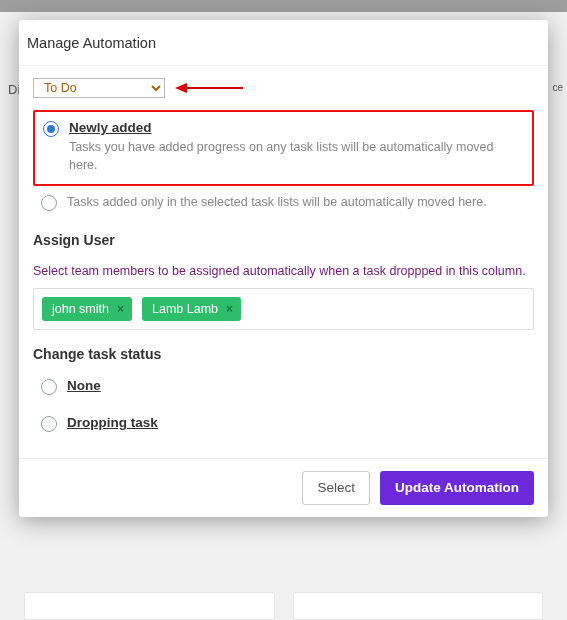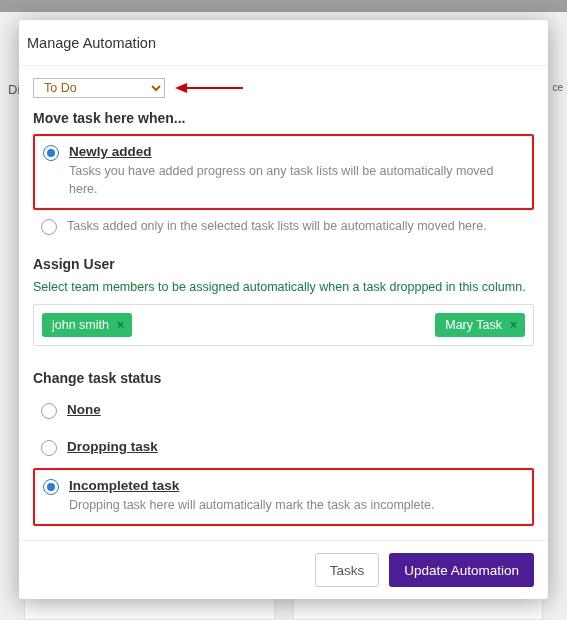--- a/index.html
+++ b/index.html
@@ -125,32 +125,31 @@
     margin-bottom: 4px;
     text-decoration: underline;
   }
   .radio-desc {
     font-size: 12.5px;
     color: #888;
     line-height: 1.4;
   }
   .assign-desc {
     font-size: 12.5px;
-    color: #15803d;
-    margin: 8px 0 10px 0;
+    color: #701a75;
+    margin: 16px 0 10px 0;
   }
   .tag-box {
     border: 1px solid #ddd;
     border-radius: 2px;
     padding: 8px;
     display: flex;
     gap: 10px;
     flex-wrap: wrap;
-    margin-bottom: 24px;
-    justify-content: space-between;
+    margin-bottom: 16px;
   }
   .tag {
     background: #2ebd6b;
     color: #fff;
     font-size: 12.5px;
     padding: 5px 8px 5px 10px;
     border-radius: 3px;
     display: inline-flex;
     align-items: center;
     gap: 8px;
@@ -175,23 +174,23 @@
     font-size: 13.5px;
     cursor: pointer;
     border: 1px solid transparent;
   }
   .btn-secondary {
     background: #fff;
     border-color: #ccc;
     color: #555;
   }
   .btn-primary {
-    background: #4c1d95;
+    background: #6d28d9;
     color: #fff;
-    font-weight: 400;
+    font-weight: 700;
   }
 </style>
 </head>
 <body>
 
 <div class="bg-partial"></div>
 <div class="bg-edge-left">Di</div>
 <div class="bg-edge-right">ce</div>
 <div class="bg-cards">
   <div class="bg-card"></div>
@@ -208,21 +207,20 @@
         <option>To Do</option>
       </select>
       <span class="arrow">
         <svg width="70" height="14" viewBox="0 0 70 14">
           <line x1="6" y1="7" x2="68" y2="7" stroke="#d40000" stroke-width="2"></line>
           <polygon points="0,7 12,2 12,12" fill="#d40000"></polygon>
         </svg>
       </span>
     </div>
 
-    <div class="section-h">Move task here when...</div>
     <div class="radio-group" id="move-group">
         <div class="radio-row highlight">
           <div class="radio checked"></div>
           <div class="radio-texts">
             <div class="radio-label">Newly added</div>
             <div class="radio-desc">Tasks you have added progress on any task lists will be automatically moved here.</div>
           </div>
         </div>
         <div class="radio-row">
           <div class="radio"></div>
@@ -233,47 +231,40 @@
       </div>
 
     <div class="section-h">Assign User</div>
     <div class="assign-desc">Select team members to be assigned automatically when a task droppped in this column.</div>
     <div class="tag-box" id="tag-box">
         <span class="tag">
           <span>john smith</span>
           <span class="tag-x">×</span>
         </span>
         <span class="tag">
-          <span>Mary Task</span>
+          <span>Lamb Lamb</span>
           <span class="tag-x">×</span>
         </span>
       </div>
 
     <div class="section-h">Change task status</div>
     <div class="radio-group" id="status-group">
         <div class="radio-row">
           <div class="radio"></div>
           <div class="radio-texts">
             <div class="radio-label">None</div>
           </div>
         </div>
         <div class="radio-row">
           <div class="radio"></div>
           <div class="radio-texts">
             <div class="radio-label">Dropping task</div>
           </div>
         </div>
-        <div class="radio-row highlight">
-          <div class="radio checked"></div>
-          <div class="radio-texts">
-            <div class="radio-label">Incompleted task</div>
-            <div class="radio-desc">Dropping task here will automatically mark the task as incomplete.</div>
-          </div>
-        </div>
       </div>
 
   </div>
 
   <div class="modal-footer">
-    <button class="btn btn-secondary">Tasks</button>
+    <button class="btn btn-secondary">Select</button>
     <button class="btn btn-primary">Update Automation</button>
   </div>
 </div>
 
 </body></html>

